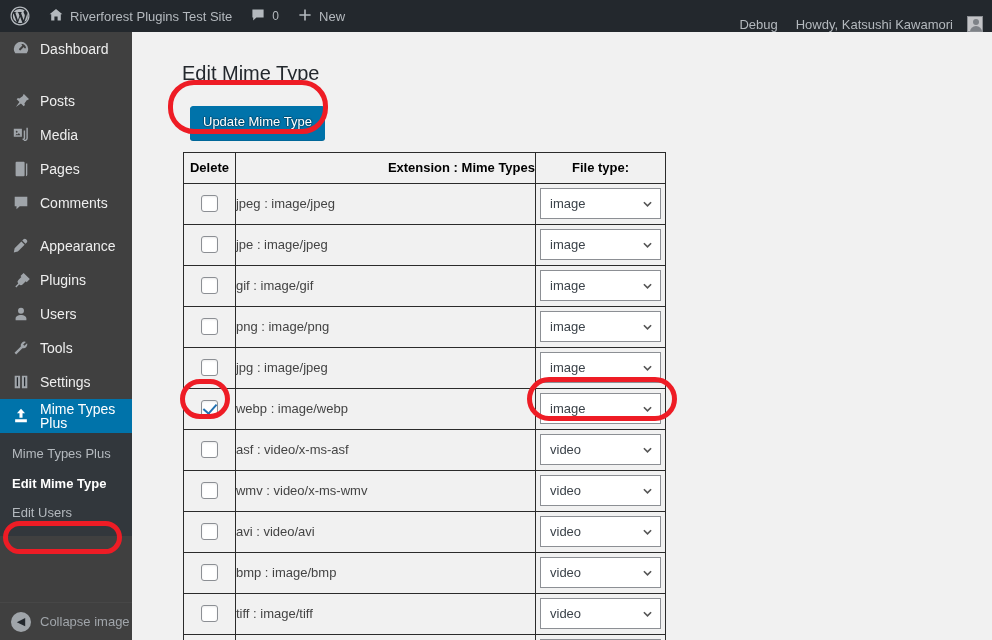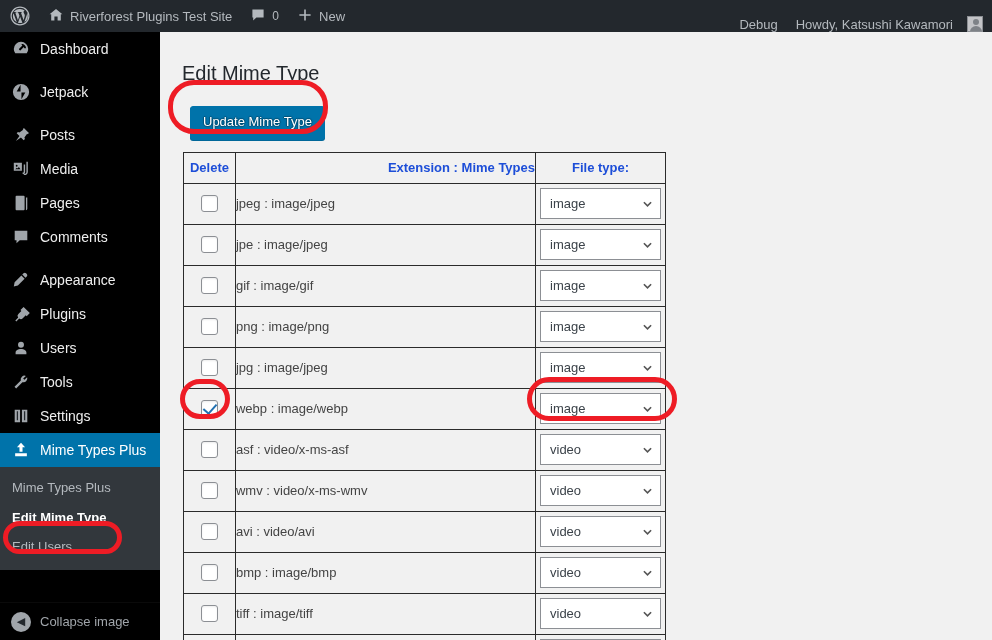--- a/index.html
+++ b/index.html
@@ -47,22 +47,22 @@
     width:6px; height:6px; border-radius:50%; background:#7e8287;
   }
   .ab-avatar::after {
     content:""; position:absolute; left:2px; top:9px;
     width:12px; height:7px; border-radius:6px 6px 0 0; background:#7e8287;
   }
 
   
   #adminmenuwrap {
     position: absolute; top: 32px; left: 0;
-    width: 160px; height: 608px;
-    background: #000000;
+    width: 132px; height: 608px;
+    background: #404040;
     z-index: 20;
   }
   .menu-item {
     position: relative;
     display: flex; align-items: center;
     height: 34px;
     padding-left: 11px;
     color: #eee;
     font-size: 14px;
     cursor: pointer;
@@ -149,21 +149,21 @@
   table.mime-table th,
   table.mime-table td {
     border: 1px solid #2b2b2b;
     padding: 0;
     font-size: 13px;
     color: #444;
   }
   table.mime-table th {
     background: #f1f1f1;
     font-weight: bold;
-    color: #1d4ed8;
+    color: #000000;
     height: 31px;
     font-size: 13px;
   }
   th.col-delete { width: 52px; text-align: center; }
   th.col-ext    { width: 301px; text-align: right; padding-left: 8px; }
   th.col-type   { width: 130px; text-align: center; }
   td.cell-delete { height: 41px; text-align: center; vertical-align: middle; }
   td.cell-ext    { height: 41px; vertical-align: middle; padding-left: 8px; color: #3c434a; }
   td.cell-type   { height: 41px; vertical-align: middle; text-align: center; }
 
@@ -276,28 +276,20 @@
   <div id="adminmenu">
       <div class="menu-item">
         <span class="mi-icon">
           <svg width="18" height="18" viewBox="0 0 20 20" fill="currentColor">
             <path d="M10 2a8 8 0 00-8 8 8 8 0 001.6 4.8h12.8A8 8 0 0018 10a8 8 0 00-8-8zm0 2.2a5.8 5.8 0 015.7 5h-2a3.8 3.8 0 00-.6-1.5l-3 3a1.2 1.2 0 11-1.6-1.6l3-3A3.8 3.8 0 004.3 9.2h-.02A5.8 5.8 0 0110 4.2z"></path>
           </svg>
         </span>
         <span class="mi-label">Dashboard</span>
       </div>
       <div class="menu-sep"></div>
-      <div class="menu-item">
-        <span class="mi-icon">
-          <svg width="18" height="18" viewBox="0 0 20 20" fill="currentColor">
-            <path d="M10 1a9 9 0 100 18 9 9 0 000-18zm-.5 8.5H5.2L9.5 2v7.5zm1 1h4.3L10.5 18v-7.5z"></path>
-          </svg>
-        </span>
-        <span class="mi-label">Jetpack</span>
-      </div>
       <div class="menu-sep"></div>
       <div class="menu-item">
         <span class="mi-icon">
           <svg width="18" height="18" viewBox="0 0 20 20" fill="currentColor">
             <path d="M13.3 2.2L11.9 3.6l.6.6-4.3 3-1.6-.6-1.4 1.4 3.1 3.1-4 5.6 5.6-4 3.1 3.1 1.4-1.4-.6-1.6 3-4.3.6.6 1.4-1.4-4.5-4.5z"></path>
           </svg>
         </span>
         <span class="mi-label">Posts</span>
       </div>
       <div class="menu-item">

